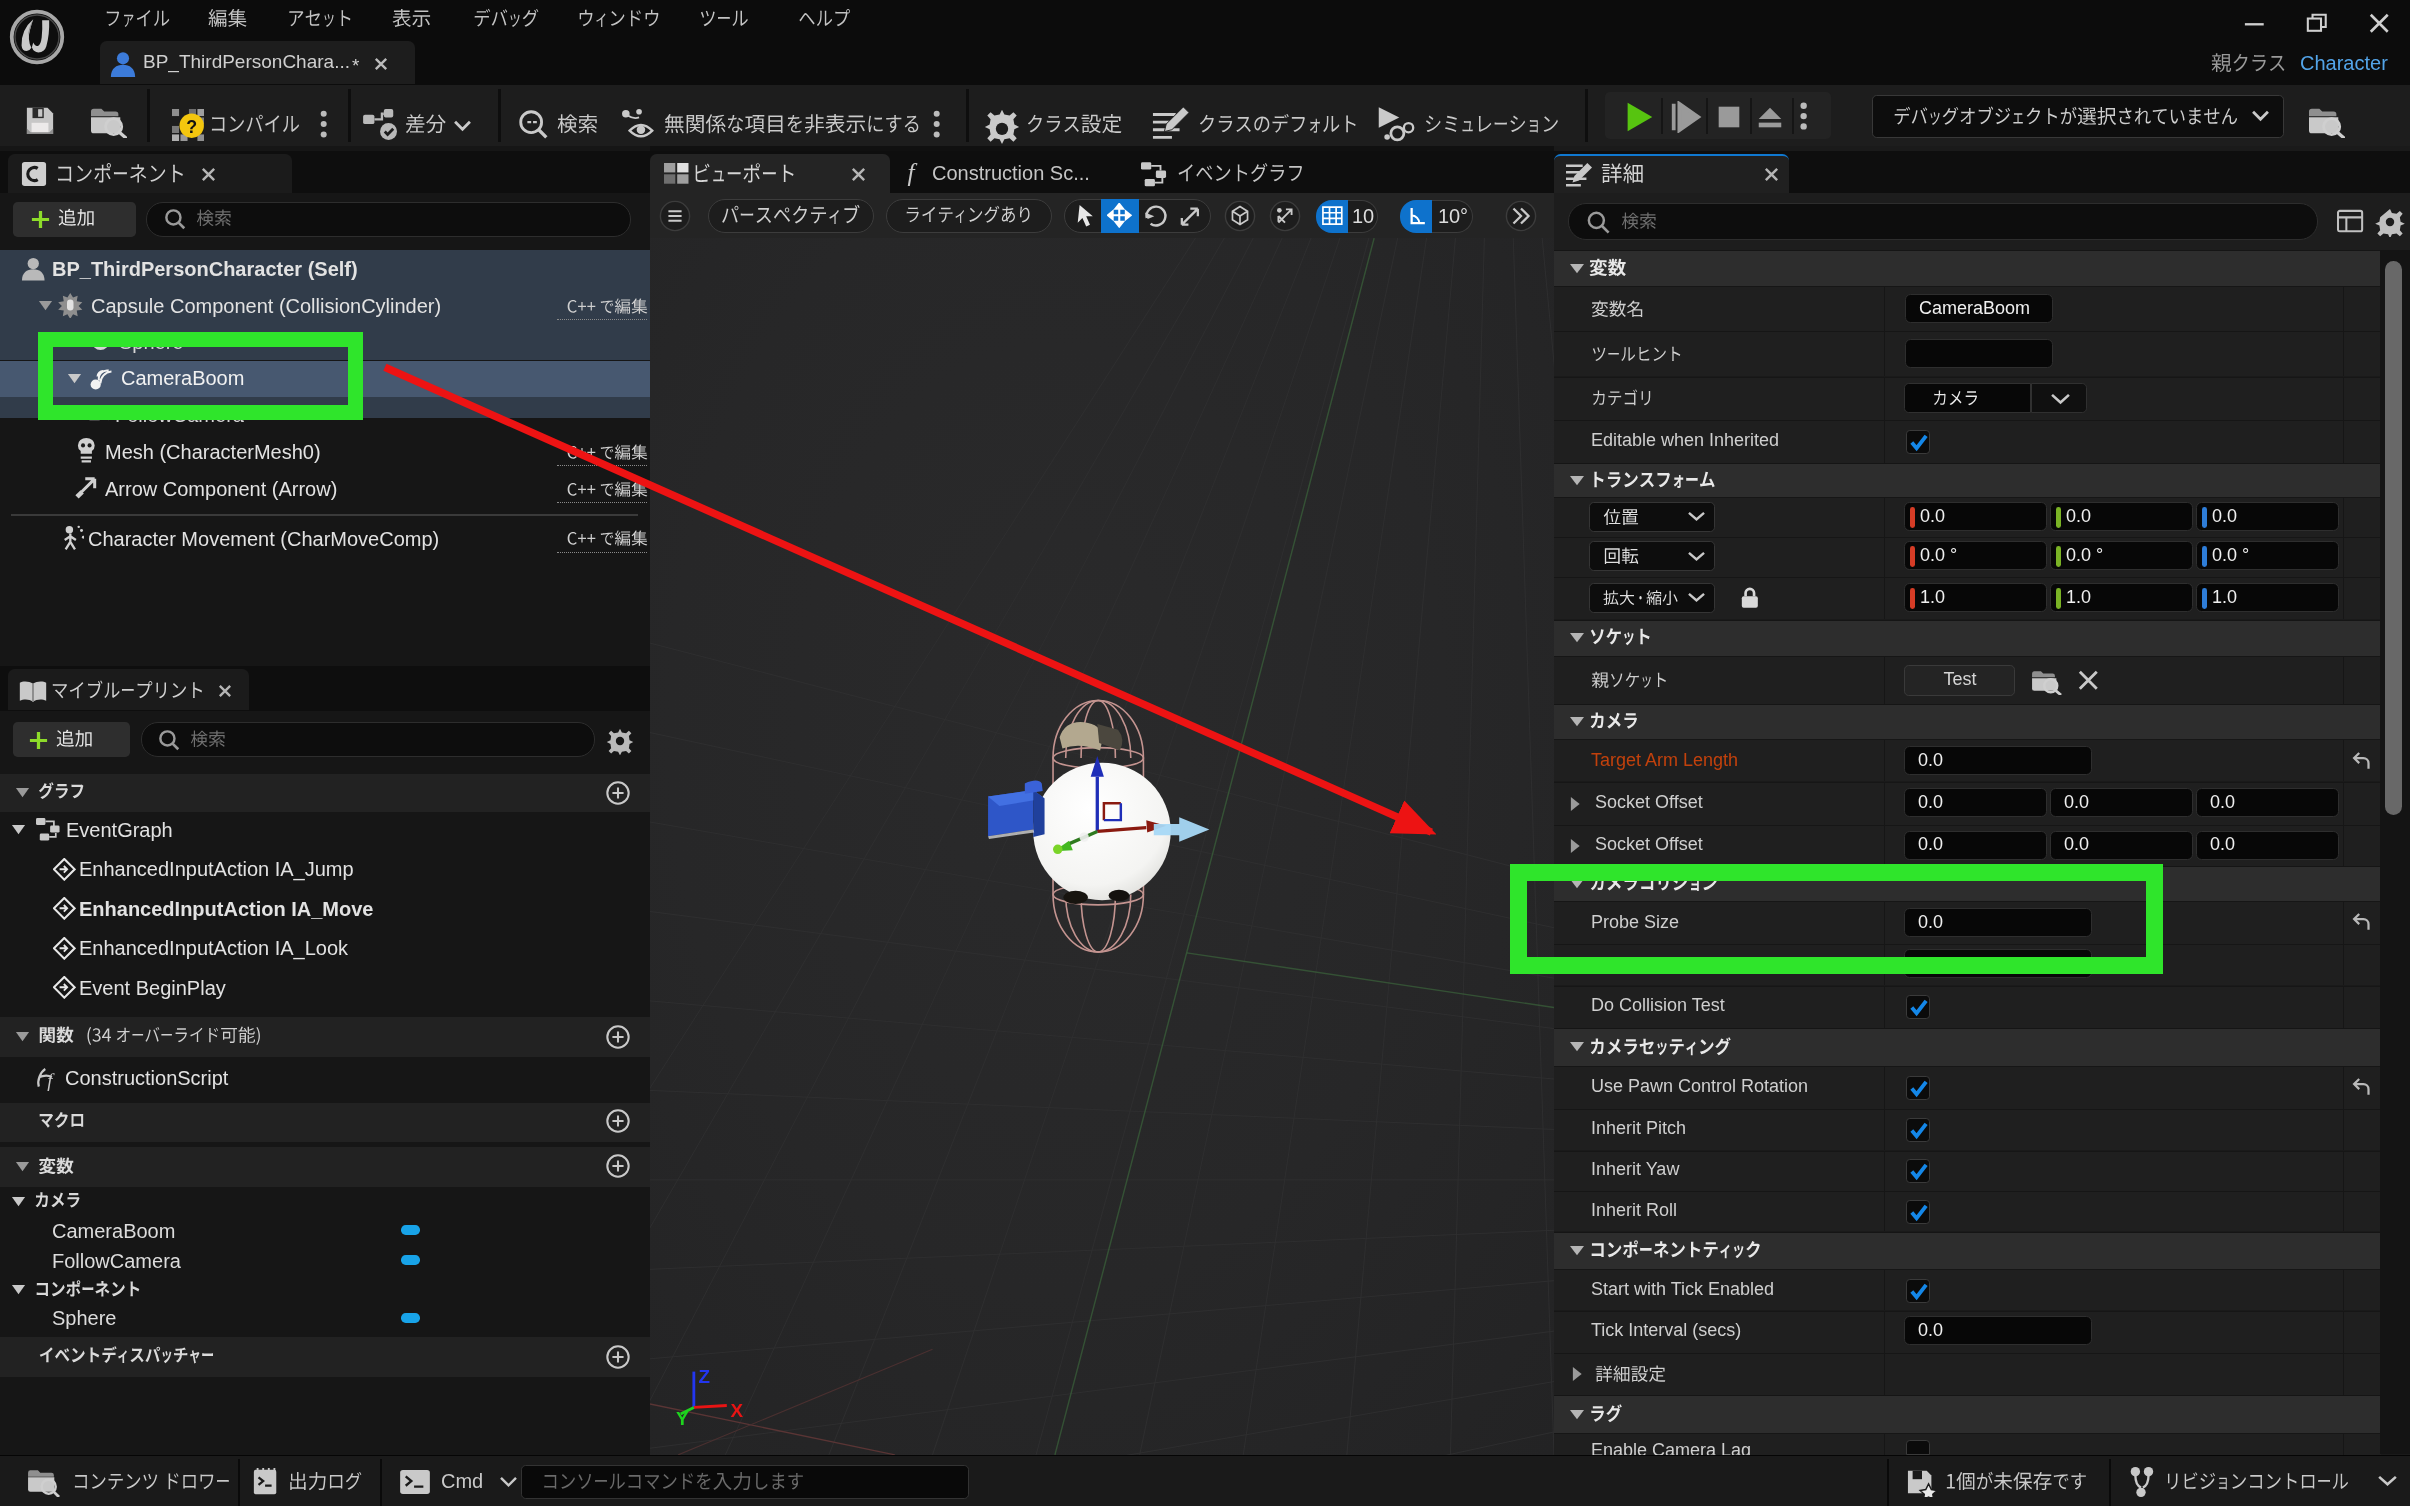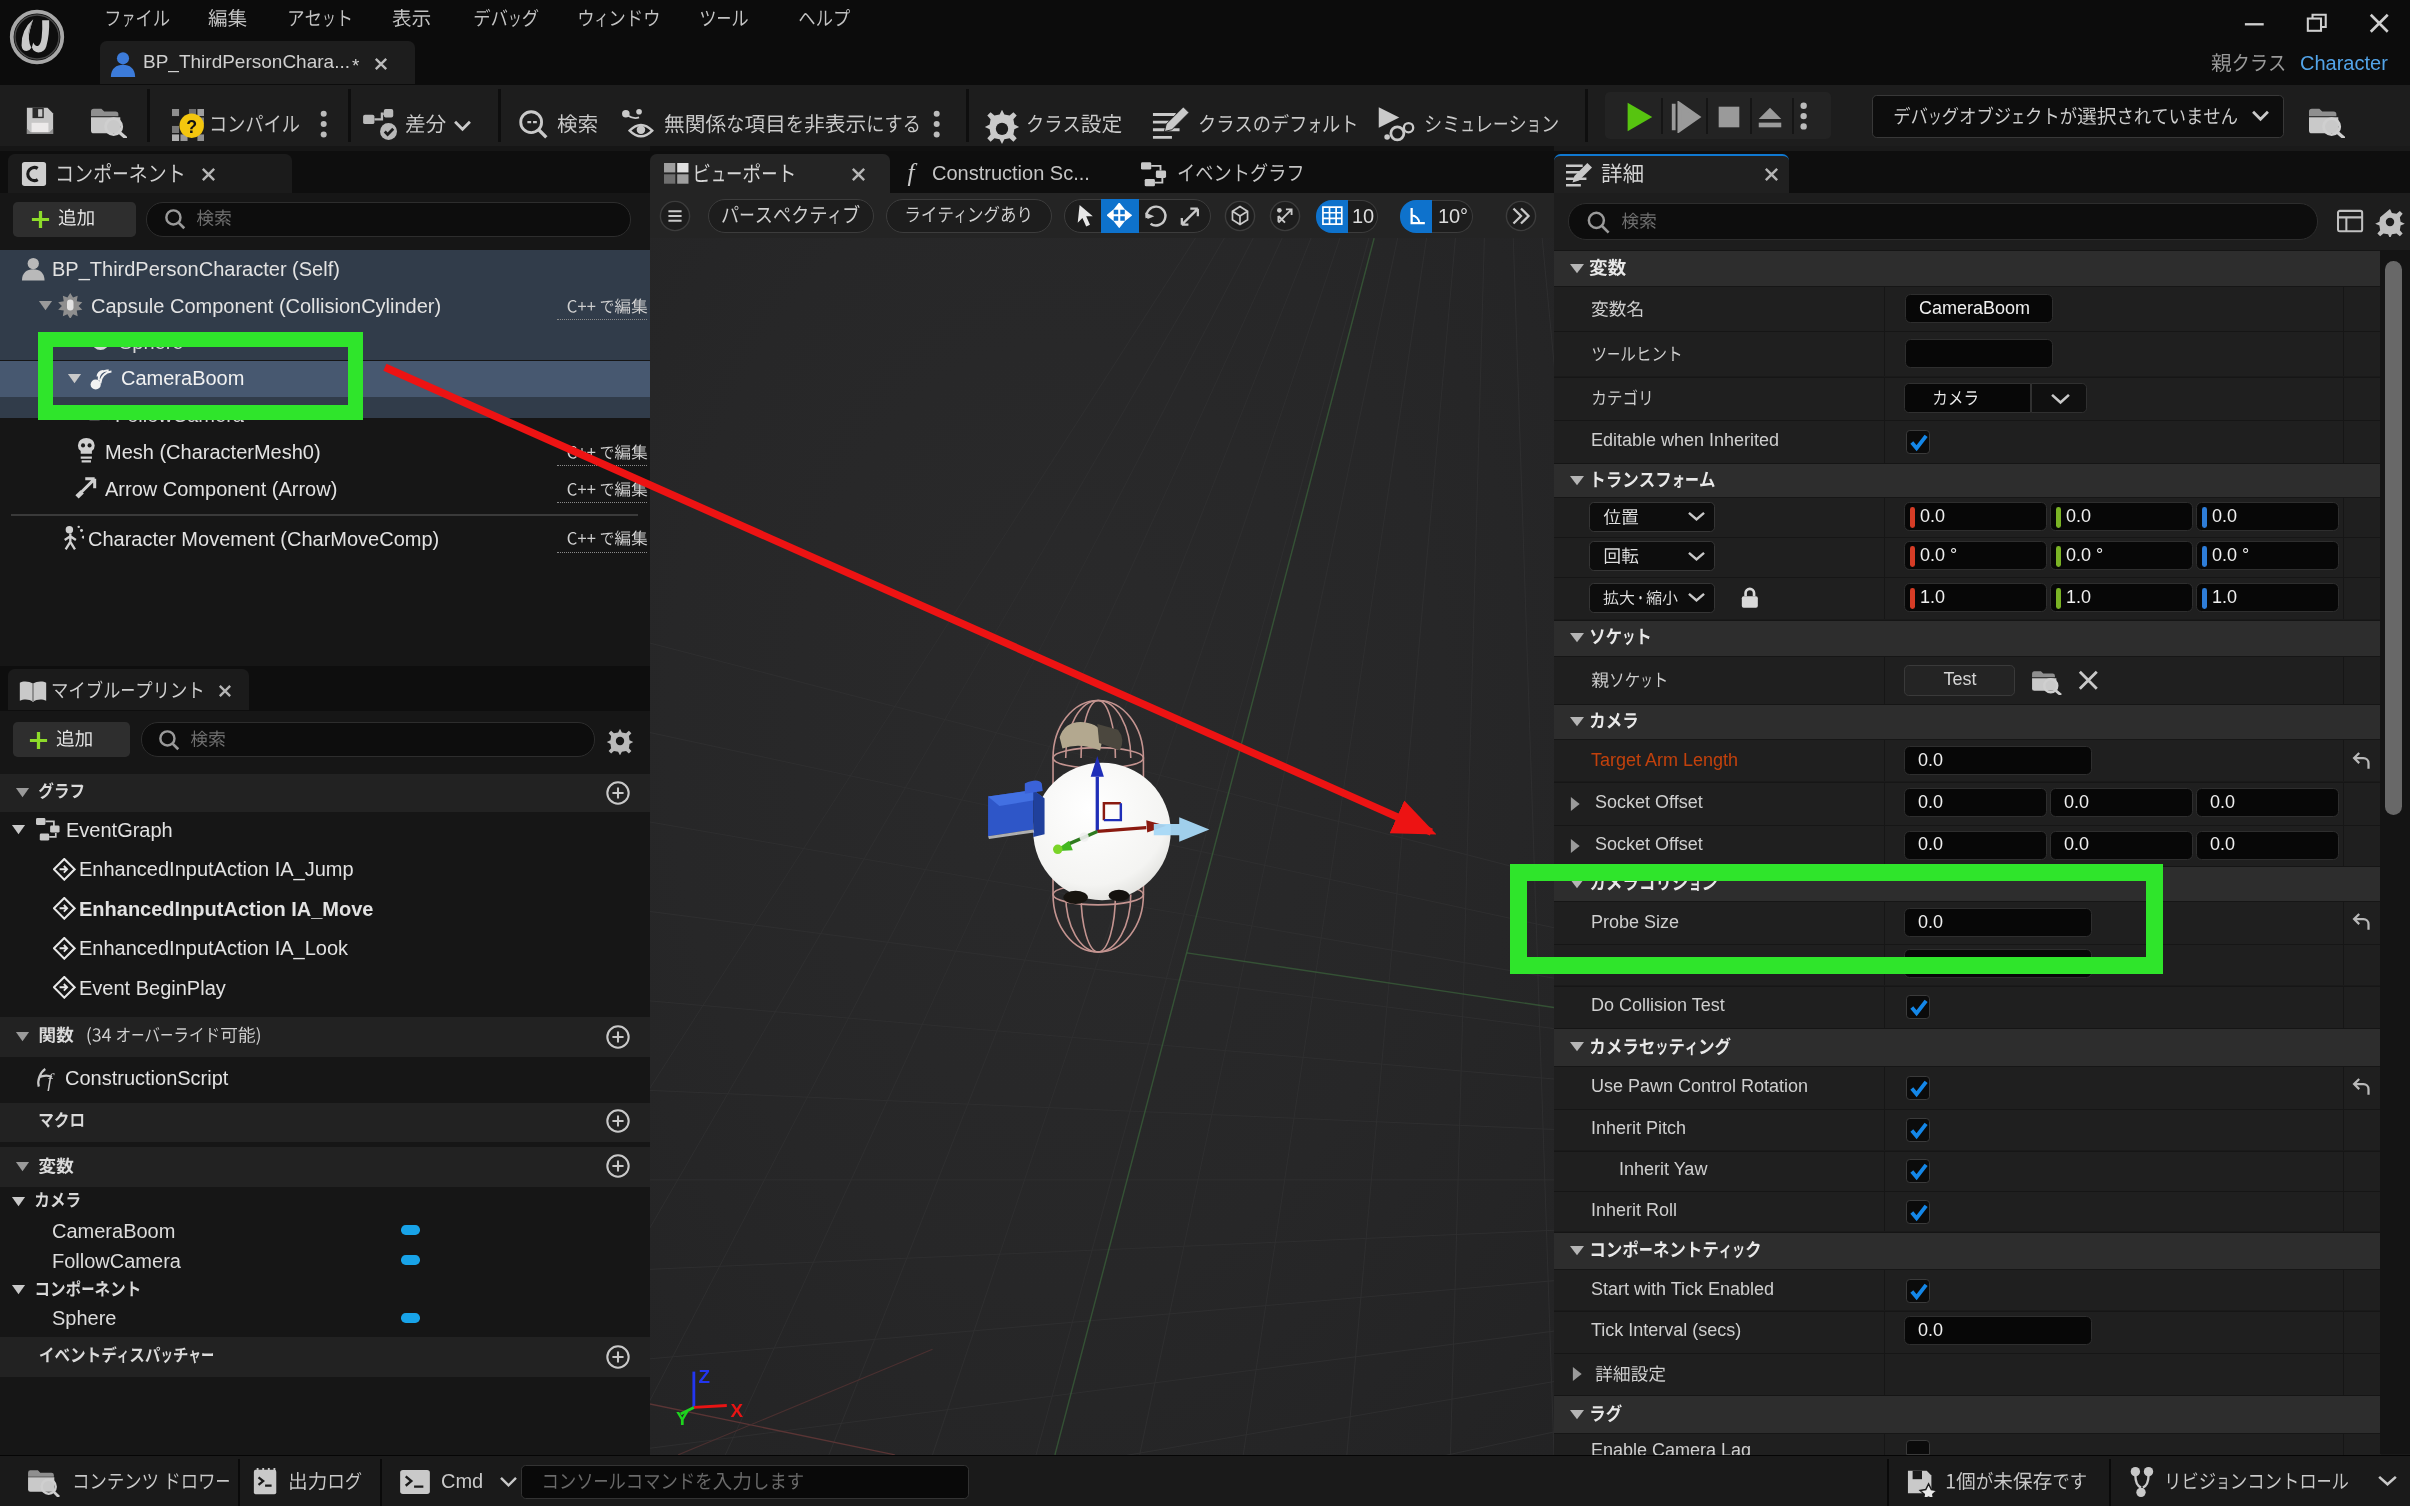--- a/index.html
+++ b/index.html
@@ -225,21 +225,21 @@
 <svg style="position:absolute;left:196px;top:204px" width="39" height="28" viewBox="0 -22 41 30">
       <path d="M7.7 -8.5V-3.6H11.5C11.1 -2 9.7 -0.5 6.4 0.5C6.6 0.8 7 1.3 7.2 1.6C10.4 0.5 12 -1 12.6 -2.8C13.8 -0.4 15.4 0.7 17.6 1.6C17.8 1.2 18.1 0.7 18.5 0.4C16.3 -0.3 14.7 -1.3 13.6 -3.6H17.4V-8.5H13.1V-10.3H16.2V-11.2C16.7 -10.8 17.3 -10.5 17.8 -10.2C18 -10.6 18.3 -11.1 18.6 -11.5C16.6 -12.3 14.5 -14 13.1 -15.9H11.8C10.8 -14.3 9 -12.6 7.1 -11.6V-11.9H5V-16H3.7V-11.9H1V-10.5H3.6C3 -7.9 1.8 -4.9 0.6 -3.3C0.8 -3 1.1 -2.5 1.3 -2.1C2.2 -3.3 3 -5.3 3.7 -7.4V1.5H5V-7.5C5.6 -6.5 6.2 -5.3 6.5 -4.7L7.3 -5.8C7 -6.3 5.5 -8.5 5 -9.1V-10.5H7.1V-10.7L7.3 -10.2C7.9 -10.4 8.4 -10.8 8.9 -11.2V-10.3H11.8V-8.5ZM12.5 -14.7C13.3 -13.6 14.5 -12.4 15.8 -11.5H9.4C10.7 -12.4 11.8 -13.6 12.5 -14.7ZM9 -7.4H11.8V-5.7C11.8 -5.4 11.8 -5.1 11.8 -4.8H9ZM13.1 -7.4H16.1V-4.8H13.1C13.1 -5.1 13.1 -5.4 13.1 -5.7Z M31 -1.9C32.7 -1 34.7 0.3 35.7 1.3L36.9 0.4C35.8 -0.5 33.7 -1.8 32.1 -2.6ZM24.5 -2.6C23.4 -1.5 21.5 -0.4 19.8 0.3C20.2 0.6 20.7 1 21 1.3C22.6 0.5 24.6 -0.8 25.9 -2.1ZM20.4 -11.2V-7.6H21.8V-10H26.8C26.1 -9.2 25.1 -8.4 24.3 -7.7L23.3 -8.2L22.3 -7.4C23.5 -6.8 25 -5.9 25.9 -5.1L24.6 -4.3L20.3 -4.3L20.3 -3L27.8 -3.2V1.6H29.2V-3.2L34.6 -3.4C35 -3 35.4 -2.7 35.7 -2.4L36.7 -3.2C35.7 -4.2 33.6 -5.7 31.9 -6.7L31 -5.9C31.7 -5.5 32.4 -5 33.2 -4.4L26.8 -4.4C28.7 -5.6 30.8 -7 32.5 -8.4L31.1 -9.1C30.1 -8.1 28.6 -7 27.1 -5.9C26.6 -6.3 26 -6.7 25.3 -7.1C26.3 -7.8 27.4 -8.8 28.4 -9.7L27.8 -10H35.3V-7.6H36.7V-11.2H29.2V-13H36.5V-14.3H29.2V-16H27.7V-14.3H20.4V-13H27.7V-11.2Z" fill="#6f6f6f"></path>
     </svg>
 <div style="position:absolute;left:0;top:250px;width:650px;height:110px;background:#313c4a"></div>
 <div style="position:absolute;left:0;top:361px;width:650px;height:37px;background:#475870"></div>
 <div style="position:absolute;left:0;top:397px;width:650px;height:21px;background:#313c4a"></div>
 <svg style="position:absolute;left:21px;top:256px" width="24.5" height="24.5" viewBox="0 0 26 26">
       <circle cx="13" cy="8" r="6" fill="#b9b9b9"></circle>
       <path d="M1 26 c0-8 5-12 12-12 s12 4 12 12 z" fill="#b9b9b9"></path>
     </svg>
-<div style="position:absolute;left:52px;top:254px;font-size:20px;line-height:30px;color:#e2e2e2;font-weight:400;white-space:nowrap;">BP_ThirdPersonCharacter (Self)</div>
+<div style="position:absolute;left:52px;top:254px;font-size:20px;line-height:30px;color:#e2e2e2;font-weight:700;white-space:nowrap;">BP_ThirdPersonCharacter (Self)</div>
 <svg style="position:absolute;left:38px;top:300px" width="15" height="12.2" viewBox="0 0 16 13">
       <path d="M1 1 h14 l-7 10 z" fill="#9a9a9a"></path>
     </svg>
 <svg style="position:absolute;left:58px;top:292px" width="24.5" height="26" viewBox="0 0 26 28">
       <path d="M13 1 l3 5 5-2 -1 6 6 1 -4 4 4 4 -6 1 1 6 -5 -2 -3 5 -3 -5 -5 2 1 -6 -6 -1 4 -4 -4 -4 6 -1 -1 -6 5 2 z" fill="#8f8f8f"></path>
       <rect x="9.5" y="8" width="7" height="12" rx="3.5" fill="#e2e2e2"></rect>
     </svg>
 <div style="position:absolute;left:91px;top:291px;font-size:20px;line-height:30px;color:#e2e2e2;font-weight:400;white-space:nowrap;">Capsule Component (CollisionCylinder)</div>
 <svg style="position:absolute;left:566px;top:293px" width="85" height="26" viewBox="0 -21 90 28">
       <path d="M6.8 0.2C8.5 0.2 9.8 -0.4 10.8 -1.7L9.9 -2.7C9.1 -1.8 8.1 -1.2 6.9 -1.2C4.3 -1.2 2.8 -3.3 2.8 -6.6C2.8 -9.9 4.4 -12 6.9 -12C8 -12 8.9 -11.5 9.6 -10.7L10.5 -11.8C9.8 -12.7 8.5 -13.4 6.9 -13.4C3.5 -13.4 1 -10.9 1 -6.6C1 -2.3 3.5 0.2 6.8 0.2Z M15.8 -2.1H17.1V-6H20.8V-7.3H17.1V-11.2H15.8V-7.3H12.2V-6H15.8Z M25.8 -2.1H27.1V-6H30.8V-7.3H27.1V-11.2H25.8V-7.3H22.2V-6H25.8Z M36.7 -11.8 36.9 -10.3C38.6 -10.7 42.6 -11.1 44.3 -11.3C42.9 -10.3 41.4 -8.1 41.4 -5.3C41.4 -1.2 44.7 0.5 47.6 0.7L48.1 -0.8C45.5 -0.9 42.6 -2.1 42.6 -5.6C42.6 -7.7 44 -10.4 46.3 -11.3C47.1 -11.5 48.5 -11.6 49.4 -11.6V-13C48.3 -12.9 46.8 -12.8 45.1 -12.7C42.2 -12.4 39.2 -12.1 38.2 -11.9C37.9 -11.9 37.3 -11.9 36.7 -11.8ZM47.1 -9.3 46.3 -8.9C46.8 -8.2 47.2 -7.3 47.6 -6.4L48.4 -6.8C48.1 -7.6 47.5 -8.7 47.1 -9.3ZM48.8 -10.1 48 -9.7C48.5 -8.9 49 -8 49.4 -7.2L50.2 -7.6C49.8 -8.4 49.2 -9.5 48.8 -10.1Z M58.4 -14V-12.8H68.3V-14ZM52.9 -4.8C52.7 -3.3 52.4 -1.6 51.8 -0.5C52.1 -0.4 52.6 -0.2 52.8 -0.1C53.4 -1.2 53.8 -2.9 54 -4.6ZM56.4 -4.6C56.9 -3.6 57.2 -2.2 57.3 -1.3L58.2 -1.6C58 -0.9 57.6 -0.2 57.1 0.4C57.4 0.6 57.9 1 58.2 1.2C59.3 -0.3 59.8 -2.2 60.1 -4.1V1.4H61.1V-2.1H62.4V1.3H63.3V-2.1H64.7V1.3H65.6V-2.1H67.1V0.1C67.1 0.3 67.1 0.3 66.9 0.3C66.8 0.3 66.4 0.3 66 0.3C66.1 0.6 66.3 1.1 66.3 1.4C67 1.4 67.5 1.4 67.8 1.2C68.2 1 68.2 0.7 68.2 0.2V-6.3H60.3L60.3 -7.5H67.9V-11.7H59.1V-7.7C59.1 -6 59 -3.7 58.3 -1.8C58.2 -2.6 57.8 -3.9 57.4 -4.9ZM62.4 -3.1H61.1V-5.2H62.4ZM63.3 -3.1V-5.2H64.7V-3.1ZM65.6 -3.1V-5.2H67.1V-3.1ZM60.3 -10.5H66.5V-8.6H60.3ZM51.8 -7.2 52 -6 54.7 -6.1V1.4H55.9V-6.2L57.3 -6.3C57.4 -5.9 57.5 -5.5 57.6 -5.1L58.6 -5.6C58.4 -6.6 57.7 -8.2 57.1 -9.4L56.1 -9C56.4 -8.5 56.6 -8 56.8 -7.4L54.4 -7.3C55.6 -8.8 56.9 -10.9 57.9 -12.6L56.8 -13.1C56.3 -12.1 55.6 -10.9 54.9 -9.8C54.7 -10.1 54.4 -10.5 54 -10.9C54.6 -11.9 55.4 -13.4 56 -14.7L54.9 -15.1C54.5 -14.1 53.9 -12.7 53.3 -11.7L52.7 -12.2L52 -11.4C52.8 -10.6 53.7 -9.6 54.3 -8.7C53.9 -8.2 53.5 -7.7 53.2 -7.2Z M74.1 -15.2C73.3 -13.5 71.8 -11.4 69.8 -9.8C70.1 -9.6 70.6 -9.2 70.8 -8.9C71.4 -9.4 72 -10 72.5 -10.5V-5.2H77.6V-4.1H70.3V-3H76.5C74.8 -1.7 72.1 -0.5 69.9 0.1C70.2 0.4 70.5 0.9 70.8 1.2C73.1 0.5 75.8 -0.8 77.6 -2.4V1.4H79V-2.5C80.8 -0.9 83.5 0.4 85.9 1.1C86.1 0.8 86.5 0.3 86.8 -0C84.5 -0.6 81.9 -1.7 80.2 -3H86.4V-4.1H79V-5.2H85.9V-6.3H79.3V-7.5H84.5V-8.5H79.3V-9.7H84.5V-10.7H79.3V-11.9H85.2V-13H79.3C79.6 -13.6 80 -14.3 80.3 -14.9L78.8 -15.1C78.6 -14.5 78.2 -13.7 77.9 -13H74.4C74.8 -13.6 75.2 -14.3 75.5 -14.9ZM78 -9.7V-8.5H73.8V-9.7ZM78 -10.7H73.8V-11.9H78ZM78 -7.5V-6.3H73.8V-7.5Z" fill="#cfcfcf"></path>
@@ -866,21 +866,21 @@
 <div style="position:absolute;left:1884px;top:1109px;width:0.9px;height:41px;background:#161616"></div>
 <div style="position:absolute;left:2343px;top:1109px;width:0.9px;height:41px;background:#161616"></div>
 <div style="position:absolute;left:1591px;top:1115px;font-size:18px;line-height:26px;color:#cfcfcf;font-weight:400;white-space:nowrap;">Inherit Pitch</div>
 <div style="position:absolute;left:1906px;top:1118px;width:23.5px;height:23.5px;background:#0b0b0b;border:0.9px solid #3a3a3a;border-radius:3.8px"></div>
 <svg style="position:absolute;left:1908px;top:1120px" width="21" height="21" viewBox="0 0 22 22">
       <path d="M4 11 l5 6 L19 4" stroke="#1487e8" stroke-width="4" fill="none"></path>
     </svg>
 <div style="position:absolute;left:1554px;top:1151px;width:827px;height:40px;background:#1f1f1f;border-top:0.9px solid #161616"></div>
 <div style="position:absolute;left:1884px;top:1151px;width:0.9px;height:40px;background:#161616"></div>
 <div style="position:absolute;left:2343px;top:1151px;width:0.9px;height:40px;background:#161616"></div>
-<div style="position:absolute;left:1591px;top:1156px;font-size:18px;line-height:26px;color:#cfcfcf;font-weight:400;white-space:nowrap;margin-left:28px;">Inherit Yaw</div>
+<div style="position:absolute;left:1591px;top:1156px;font-size:18px;line-height:26px;color:#cfcfcf;font-weight:400;white-space:nowrap;">Inherit Yaw</div>
 <div style="position:absolute;left:1906px;top:1159px;width:23.5px;height:23.5px;background:#0b0b0b;border:0.9px solid #3a3a3a;border-radius:3.8px"></div>
 <svg style="position:absolute;left:1908px;top:1161px" width="21" height="21" viewBox="0 0 22 22">
       <path d="M4 11 l5 6 L19 4" stroke="#1487e8" stroke-width="4" fill="none"></path>
     </svg>
 <div style="position:absolute;left:1554px;top:1191px;width:827px;height:40px;background:#1f1f1f;border-top:0.9px solid #161616"></div>
 <div style="position:absolute;left:1884px;top:1191px;width:0.9px;height:40px;background:#161616"></div>
 <div style="position:absolute;left:2343px;top:1191px;width:0.9px;height:40px;background:#161616"></div>
 <div style="position:absolute;left:1591px;top:1197px;font-size:18px;line-height:26px;color:#cfcfcf;font-weight:400;white-space:nowrap;">Inherit Roll</div>
 <div style="position:absolute;left:1906px;top:1200px;width:23.5px;height:23.5px;background:#0b0b0b;border:0.9px solid #3a3a3a;border-radius:3.8px"></div>
 <svg style="position:absolute;left:1908px;top:1202px" width="21" height="21" viewBox="0 0 22 22">

